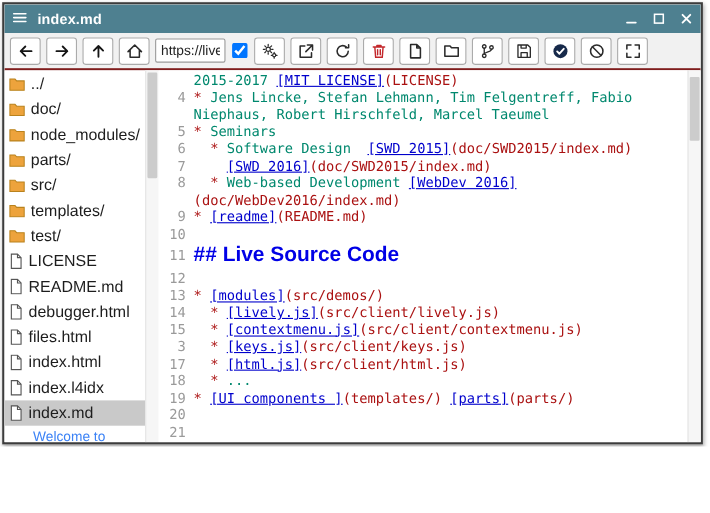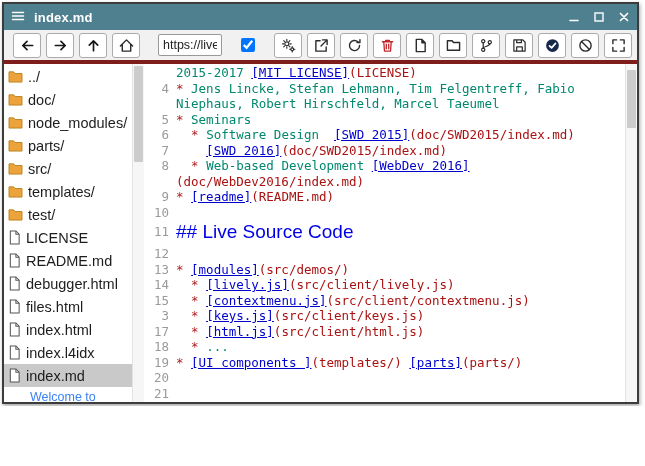--- a/index.html
+++ b/index.html
@@ -15,22 +15,22 @@
   .titlebar {
     height:26px; flex:none; background:var(--titlebar,#4e8090);
     display:flex; align-items:center; padding:0 7px; gap:9px; color:#fff;
   }
   .titlebar .menu-btn { display:flex; align-items:center; cursor:pointer; background:none; border:none; padding:0; }
   .titlebar .title { font-size:13px; font-weight:bold; letter-spacing:.2px; }
   .win-controls { margin-left:auto; display:flex; gap:13px; align-items:center; }
   .win-controls span { display:flex; align-items:center; cursor:pointer; }
   
   .toolbar {
-    height:34px; flex:none; background:#f1f1f1; border-bottom:4px solid #7f1d1d;
-    display:flex; align-items:center; padding:0 5px; gap:18px;justify-content:flex-end;
+    height:34px; flex:none; background:#f1f1f1; border-bottom:2px solid #7f1d1d;
+    display:flex; align-items:center; padding:0 5px; gap:5px;
   }
   .tb-btn {
     width:28px; height:25px; flex:none; background:#fff; border:1px solid #ababab;
     border-radius:3px; display:flex; align-items:center; justify-content:center;
     padding:0; cursor:pointer;
   }
   .tb-btn .icon { display:flex; }
   .url-input {
     width:64px; height:22px; flex:none; border:1px solid #999; border-radius:2px;
     font:12.5px "Liberation Sans", sans-serif; color:#222; padding:0 4px; background:#fff;
@@ -64,21 +64,21 @@
     color:#9a9a9a; user-select:none;
   }
   .row .code { flex:1; min-width:0; white-space:pre-wrap; overflow-wrap:break-word; }
   .row.header-row { padding:1px 0 2px; line-height:21px; min-height:24px; }
   .row.header-row .gutter { line-height:21px; }
   .s-list   { color:var(--list-text,#00886e); }
   .s-marker { color:var(--marker,#b02020); }
   .s-link   { color:var(--link,#0000cc); text-decoration:underline; }
   .s-url    { color:var(--url,#aa1111); }
   .s-header {
-    color:var(--header-text,#0000e6); font-weight:normal; font-size:19px;
+    color:var(--header-text,#0000e6); font-weight:bold; font-size:19px;
     font-family:"Liberation Sans", sans-serif;
   }
 </style>
 </head>
 <body>
 
 <div class="window">
 
   <div class="titlebar">
     <button class="menu-btn">

